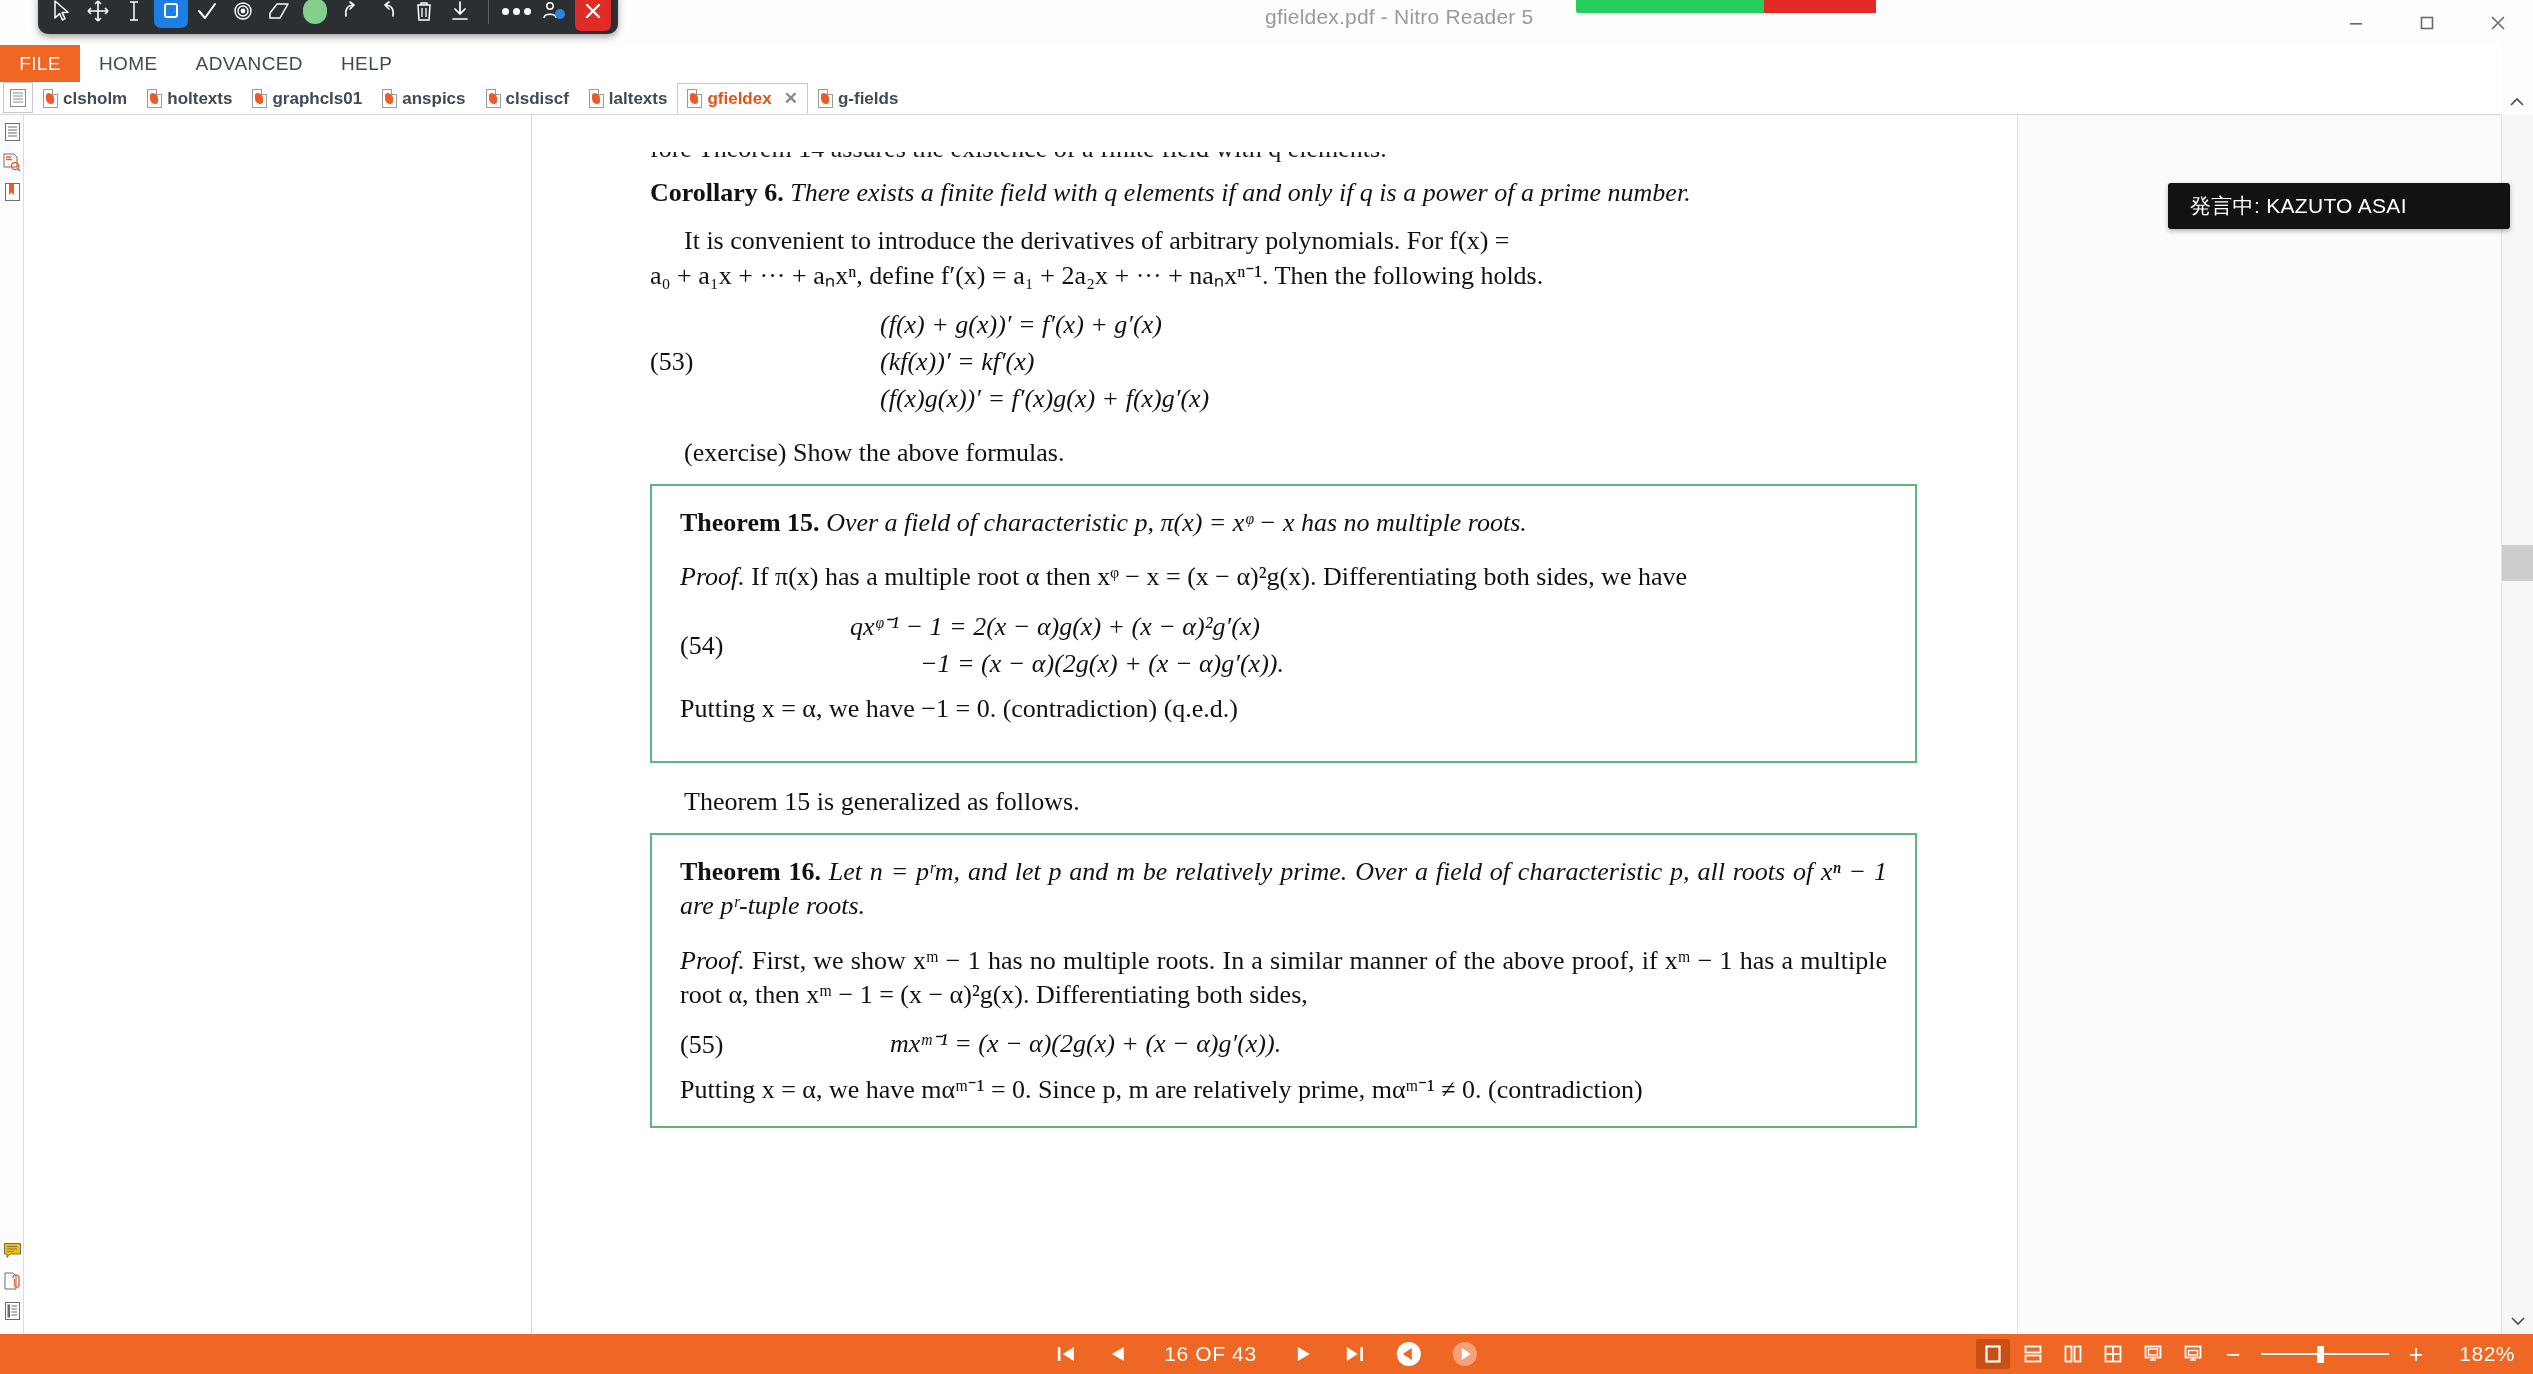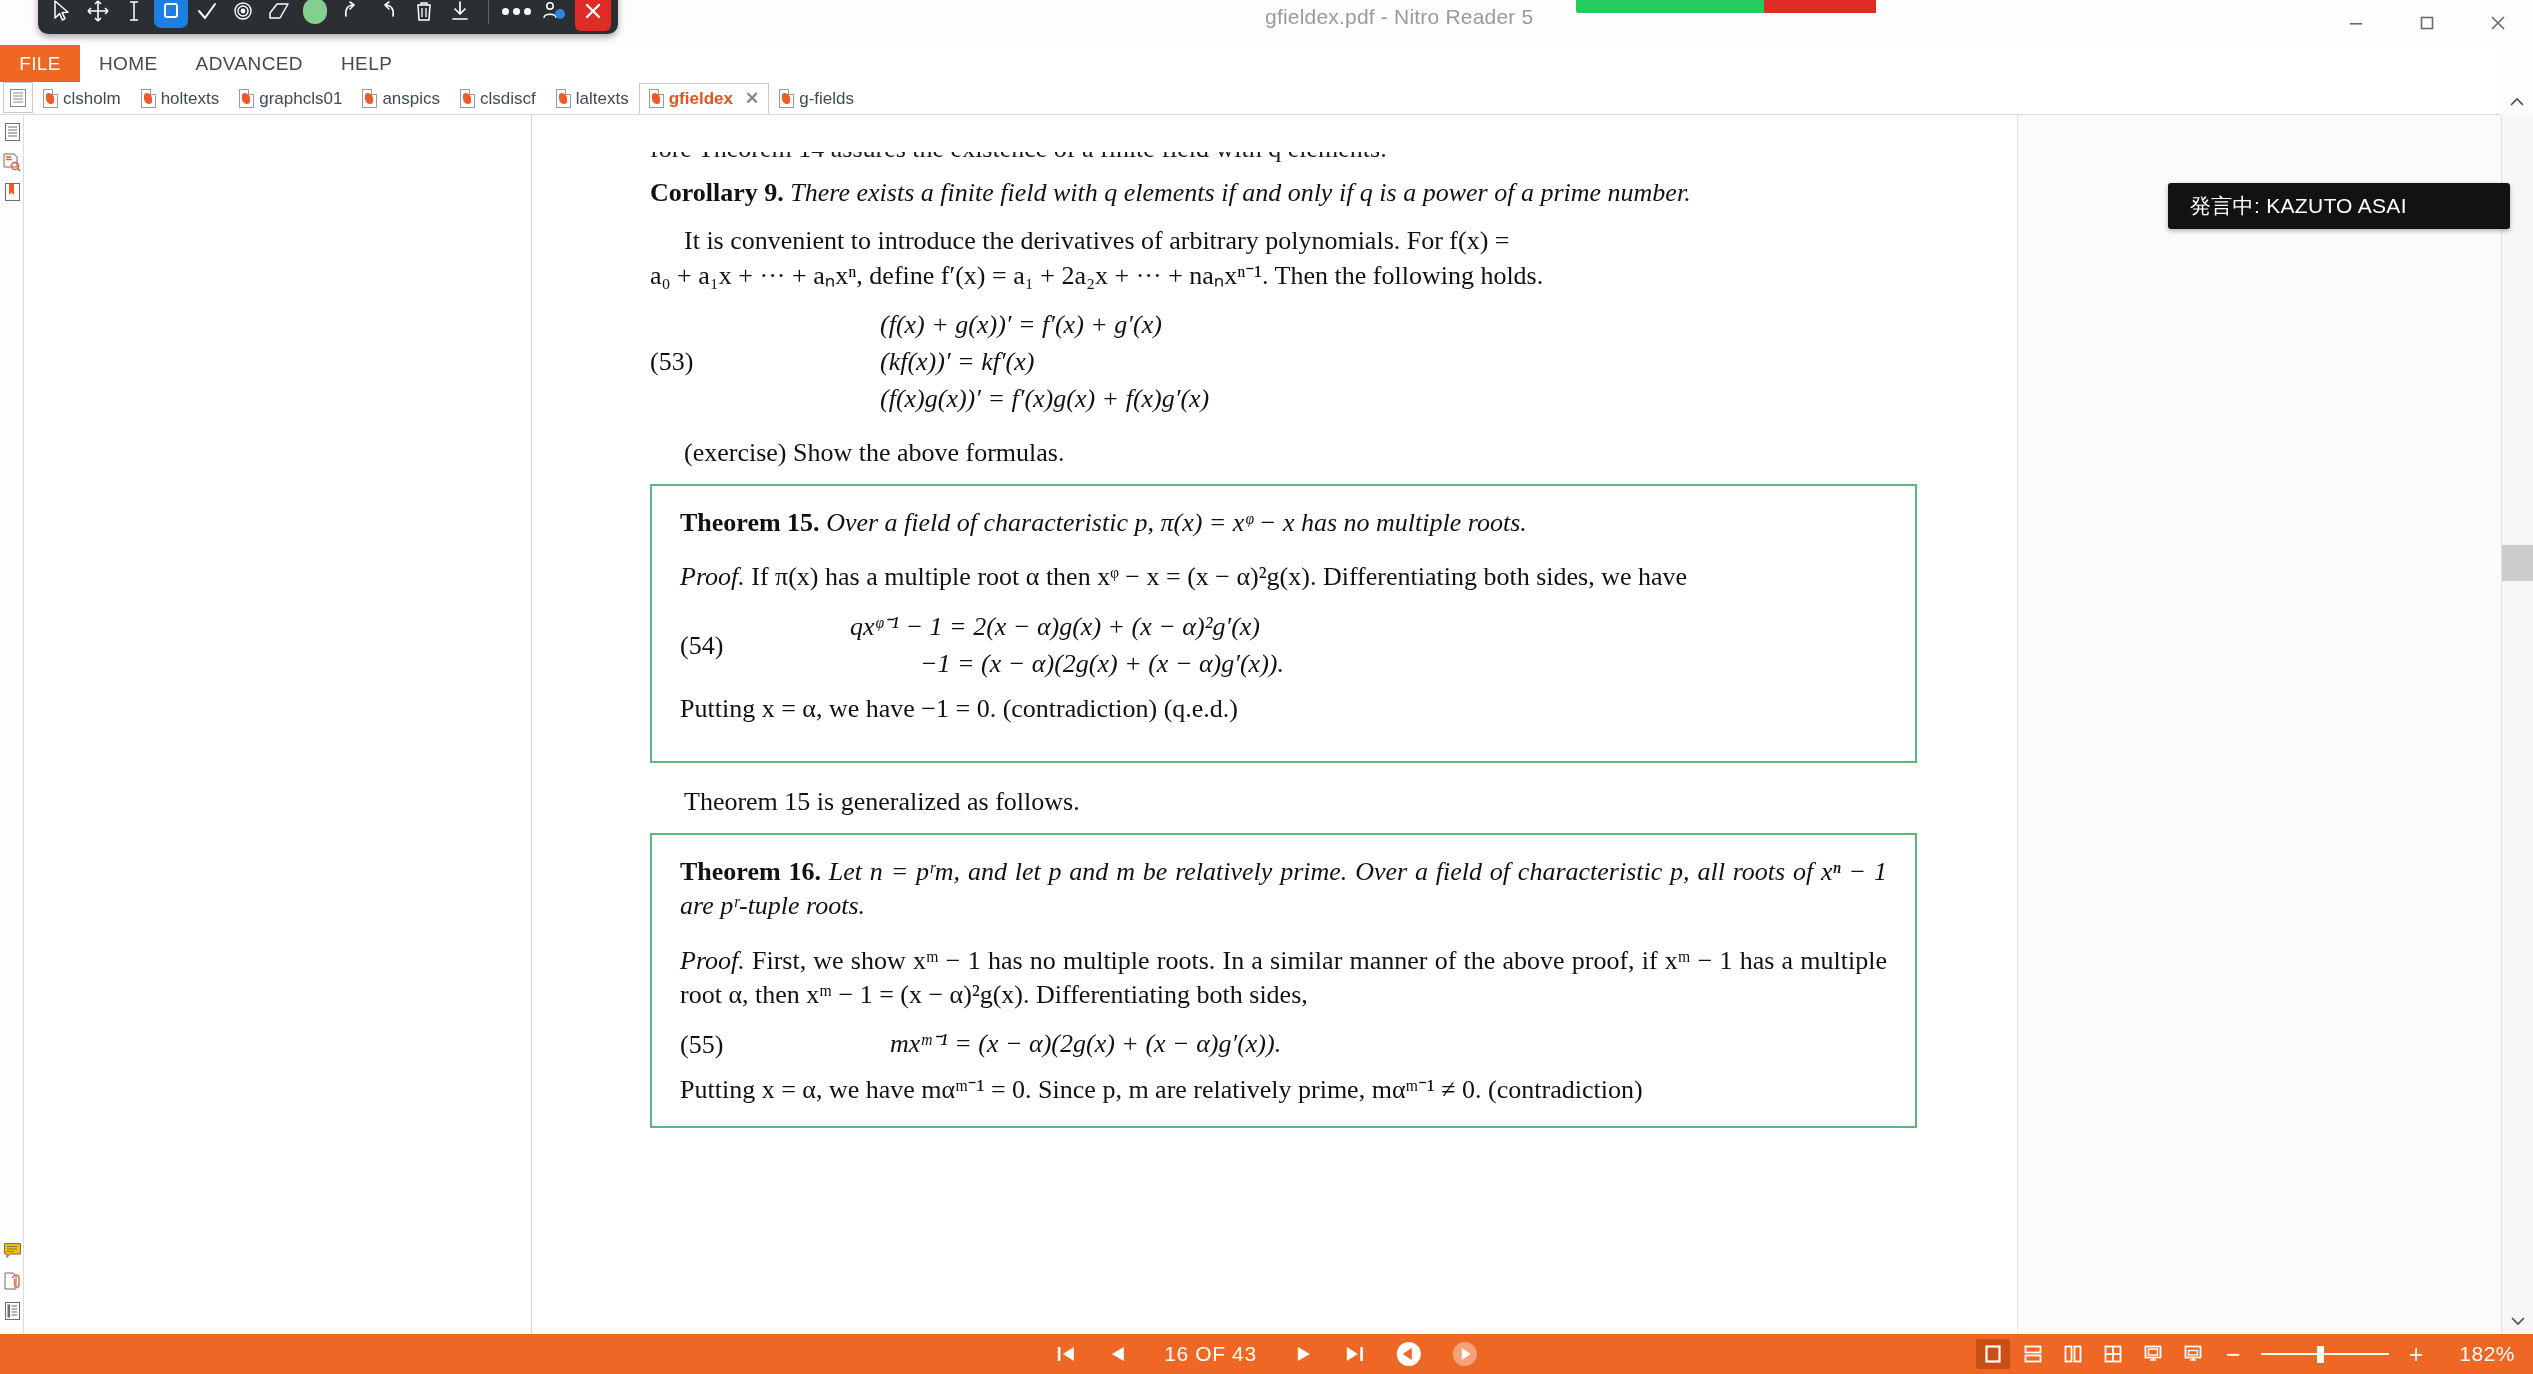--- a/index.html
+++ b/index.html
@@ -79,20 +79,21 @@
   }
   .tab-listicon {
     width: 30px; height: 31px; margin-left: 3px; margin-bottom: 1px;
     display:flex; align-items:center; justify-content:center;
     border: 1px solid #c8c8c8; background:#fff;
   }
   .doctab {
     height: 31px; display: flex; align-items: center; gap: 5px;
     padding: 0 9px; font-size: 17px; color: #3f4a55; white-space: nowrap;
     border: 1px solid transparent;
+    font-weight: bold;
   }
   .doctab.active {
     background: #fff; border: 1px solid #c8c8c8; border-bottom-color: #fff;
     color: #e2541d; font-weight: bold;
   }
   .pdf-ico { width: 15px; height: 19px; position: relative; flex: 0 0 auto;}
   .pdf-ico .pg { position:absolute; inset:0; background:#fff; border:1px solid #9a9a9a; }
   .pdf-ico .pg:after{
     content:""; position:absolute; right:-1px; top:-1px; width:5px; height:5px;
     background:#fff; border-left:1px solid #9a9a9a; border-bottom:1px solid #9a9a9a;
@@ -438,21 +439,21 @@
   <div class="docarea">
     <div class="page">
 
       <div class="cut-line">
         <span>fore Theorem 14 assures the existence of a finite field with q elements.</span>
       </div>
 
       <div class="page-body">
 
         <p class="para" style="margin-top:46px;">
-          <span class="thm-head">Corollary 9.</span>
+          <span class="thm-head">Corollary 6.</span>
           <span class="it">There exists a finite field with q elements if and only if q is a power of a prime number.</span>
         </p>
 
         <p class="para indent" style="margin-bottom:0;">
           <span>It is convenient to introduce the derivatives of arbitrary polynomials. For f(x) =</span>
         </p>
         <p class="para">
           <span>a₀ + a₁x + ··· + aₙxⁿ, define f′(x) = a₁ + 2a₂x + ··· + naₙxⁿ⁻¹. Then the following holds.</span>
         </p>
 

